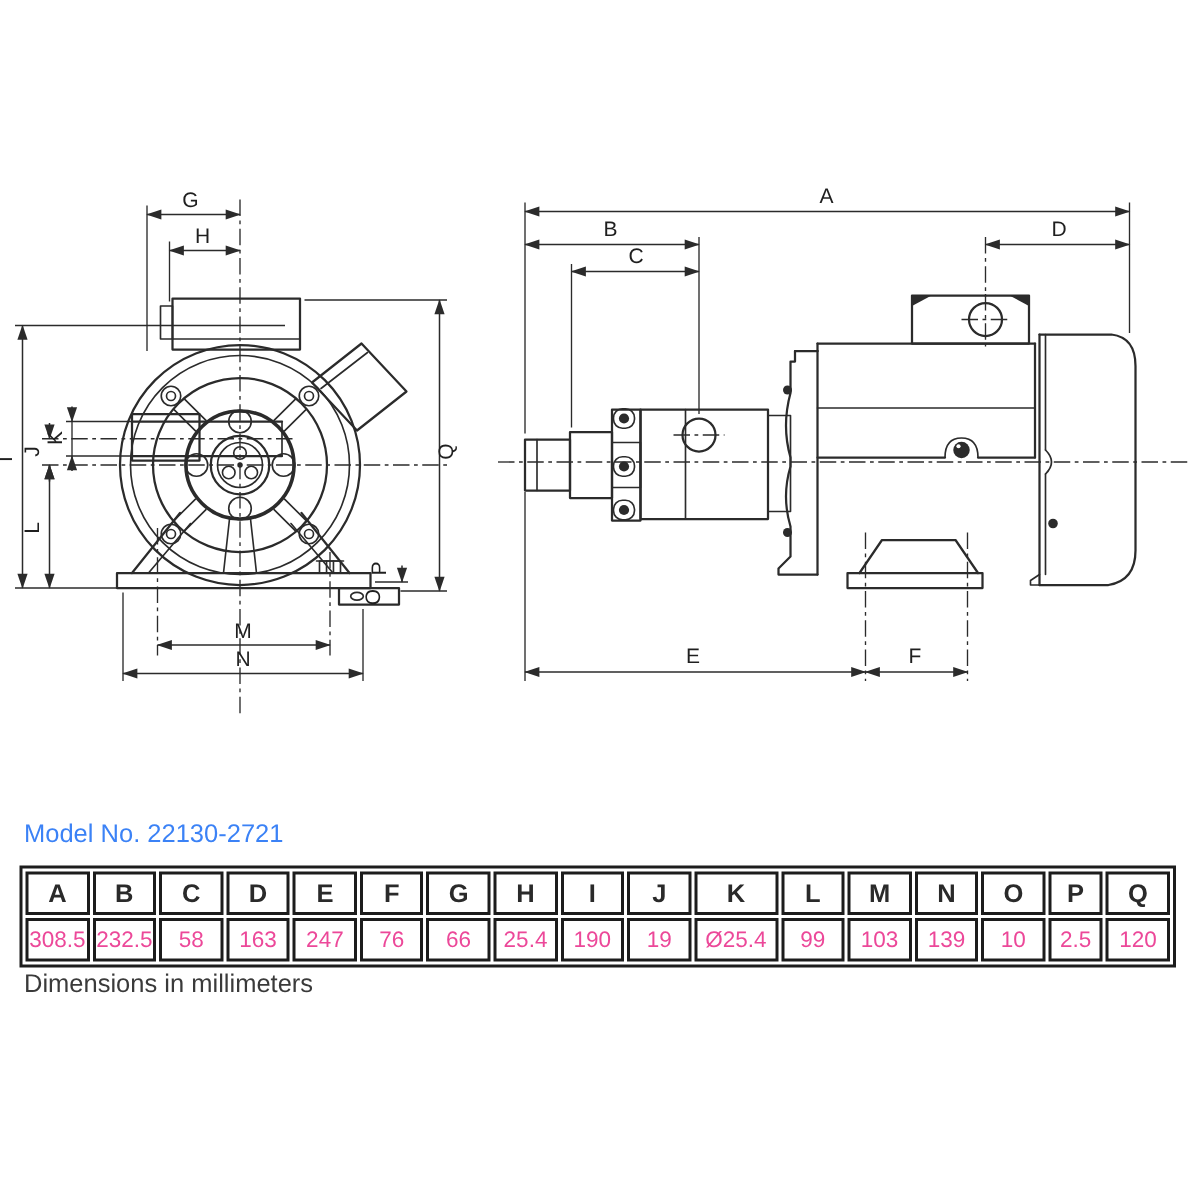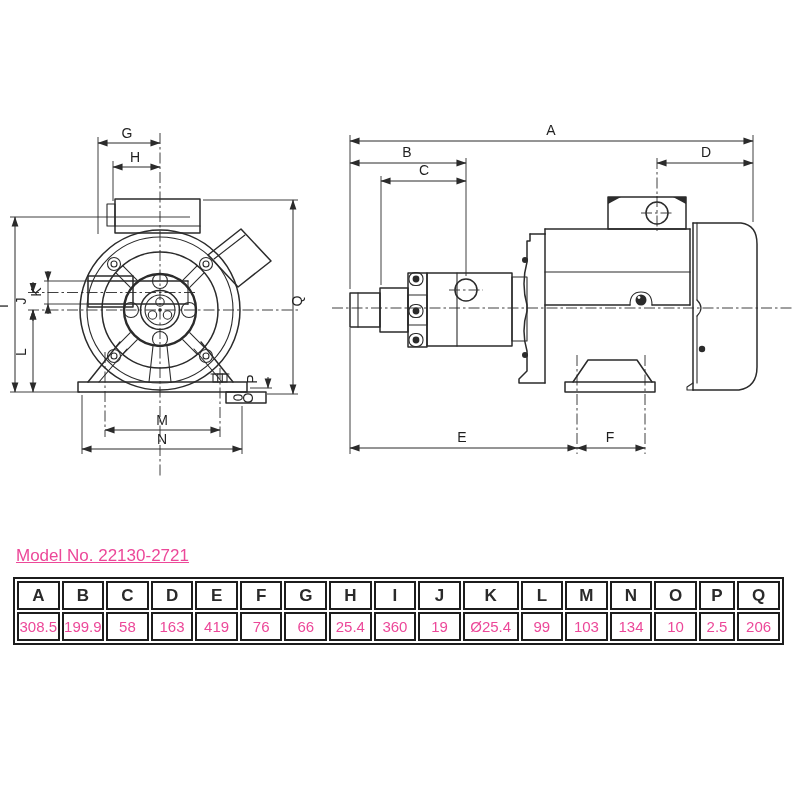--- a/index.html
+++ b/index.html
@@ -10,21 +10,21 @@
   
   .ol  {fill:none;stroke:#2b2b2b;stroke-width:1.5;stroke-linejoin:round;stroke-linecap:round;}
   .ol2 {fill:none;stroke:#2b2b2b;stroke-width:1.1;stroke-linejoin:round;stroke-linecap:round;}
   .thk {fill:none;stroke:#2b2b2b;stroke-width:2.4;}
   .dim {fill:none;stroke:#2b2b2b;stroke-width:1;}
   .ext {fill:none;stroke:#2b2b2b;stroke-width:0.9;}
   .cl  {fill:none;stroke:#2b2b2b;stroke-width:0.9;stroke-dasharray:11 3 2.5 3;}
   .dk  {fill:#2b2b2b;stroke:none;}
   text.dl{font:14px "Liberation Sans", sans-serif;fill:#1f1f1f;}
 
-  .model-line{position:absolute;left:16px;top:546px;font-size:17px;color:#ec4899;text-decoration:underline;}
+  .model-line{position:absolute;left:16px;top:546px;font-size:17px;color:#3b82f6;}
   .units-note{position:absolute;left:16px;top:646px;font-size:17px;color:#3a3a3a;}
 
   .table-wrap{position:absolute;left:13px;top:577px;width:771px;border:2px solid #1c1c1c;
               background:#fff;box-sizing:border-box;}
   table.dims{border-collapse:separate;border-spacing:2px;width:100%;table-layout:fixed;}
   table.dims td{border:2px solid #1c1c1c;text-align:center;vertical-align:middle;
                 height:23px;padding:1px 0;overflow:hidden;}
   td.hd{font-weight:bold;font-size:17px;color:#2a2a2a;}
   td.vl{font-size:15px;color:#ec4899;}
   col.ck{width:7.2%;} col.cp{width:4.7%;} col.cn{width:5.5%;}
@@ -315,35 +315,36 @@
         <td class="hd">K</td>
         <td class="hd">L</td>
         <td class="hd">M</td>
         <td class="hd">N</td>
         <td class="hd">O</td>
         <td class="hd">P</td>
         <td class="hd">Q</td>
       </tr>
       <tr>
         <td class="vl">308.5</td>
-        <td class="vl">199.9</td>
+        <td class="vl">232.5</td>
         <td class="vl">58</td>
         <td class="vl">163</td>
-        <td class="vl">419</td>
+        <td class="vl">247</td>
         <td class="vl">76</td>
         <td class="vl">66</td>
         <td class="vl">25.4</td>
-        <td class="vl">360</td>
+        <td class="vl">190</td>
         <td class="vl">19</td>
         <td class="vl">Ø25.4</td>
         <td class="vl">99</td>
         <td class="vl">103</td>
-        <td class="vl">134</td>
+        <td class="vl">139</td>
         <td class="vl">10</td>
         <td class="vl">2.5</td>
-        <td class="vl">206</td>
+        <td class="vl">120</td>
       </tr>
     </tbody>
       </table>
   </div>
 
+  <div class="units-note">Dimensions in millimeters</div>
 
 </div>
 
 </body></html>

